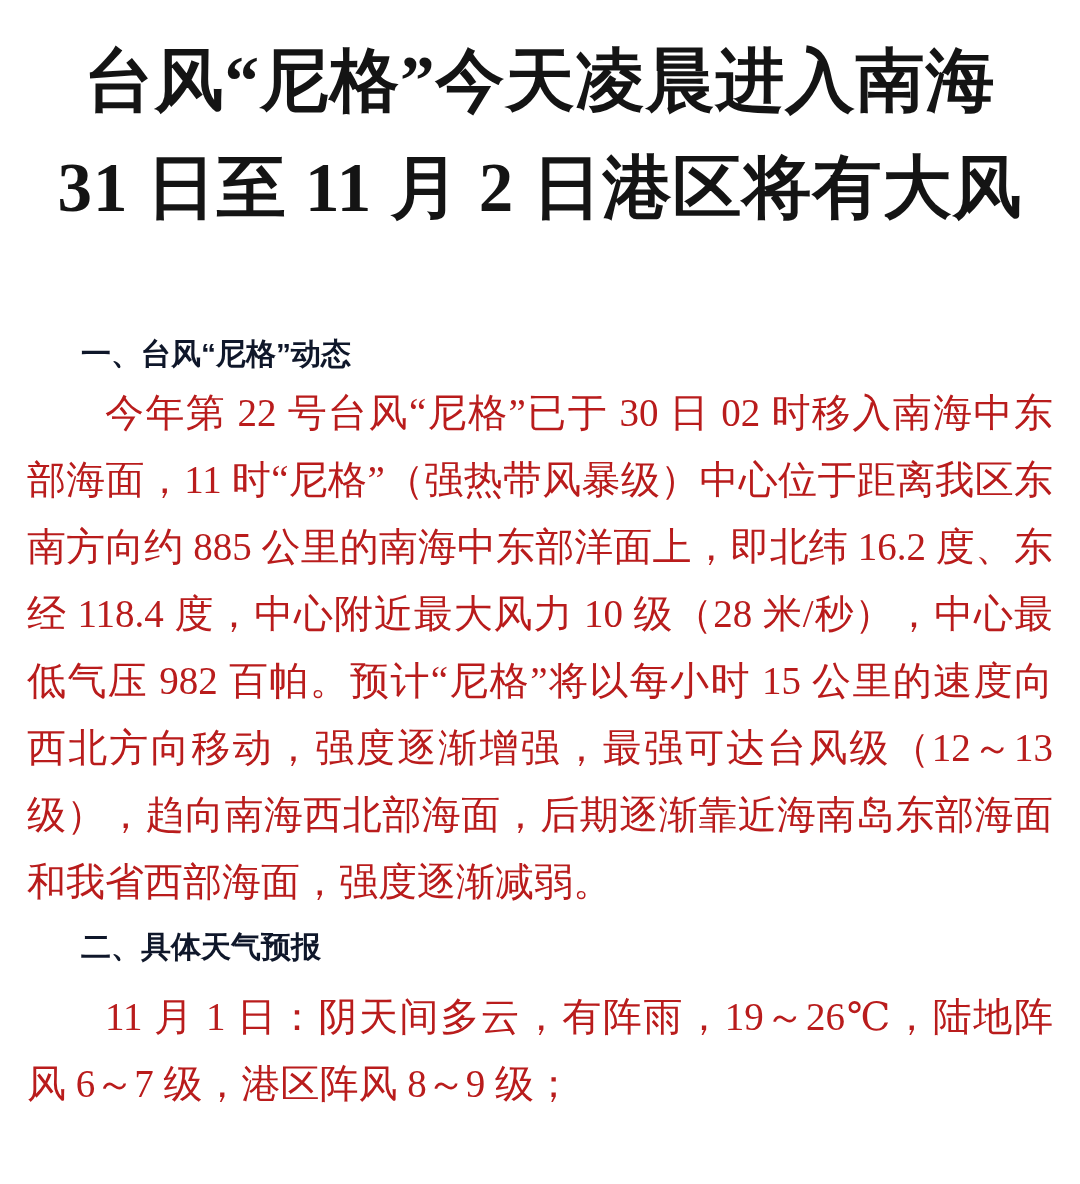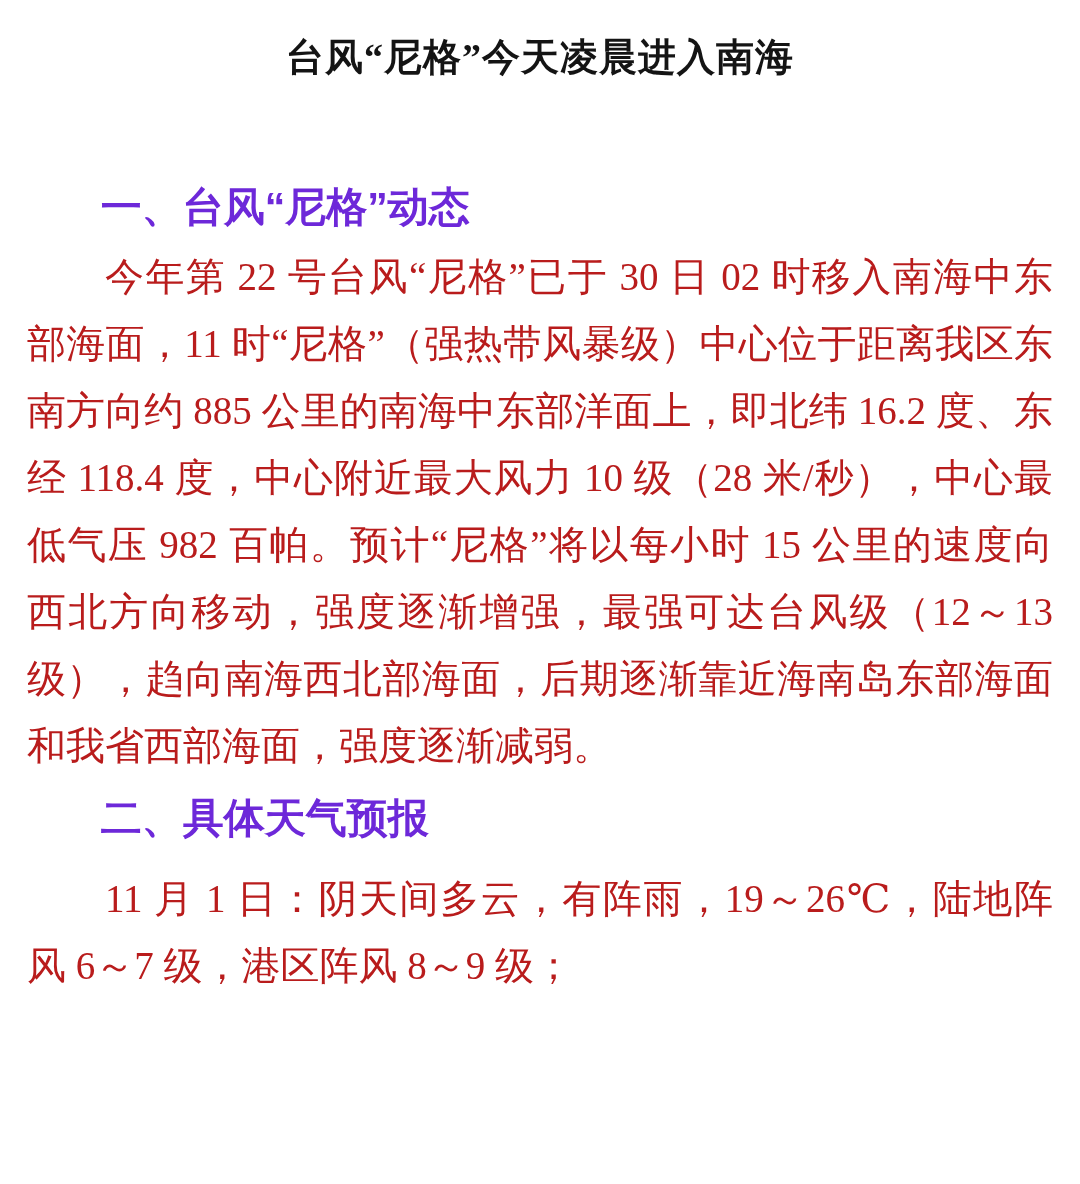--- a/index.html
+++ b/index.html
@@ -13,38 +13,38 @@
     overflow: hidden;
     color: #141414;
     font-family: "Liberation Serif", "DejaVu Serif", serif;
   }
   .doc {
     padding: 16px 27px 0 27px;
   }
   .doc-title {
     text-align: center;
     font-weight: bold;
-    font-size: 38px;
+    font-size: 69px;
     line-height: 1.55;
     margin: 12px 0 0 0;
     letter-spacing: 1px;
     font-family: "Liberation Serif", "DejaVu Serif", serif;
   }
   .doc-title .t-line {
     display: block;
     white-space: nowrap;
   }
   .section-heading {
     font-family: "Liberation Sans", "DejaVu Sans", sans-serif;
     font-weight: bold;
-    font-size: 41px;
+    font-size: 30px;
     line-height: 1.7;
     margin: 0;
     text-indent: 1.8em;
-    color: #6d28d9;
+    color: #0f172a;
   }
   .section-heading.first {
     margin-top: 86px;
   }
   .section-heading.second {
     margin-top: 8px;
     font-family: Liberation Mono, monospace;
   }
   .body-para {
     font-size: 39px;
@@ -58,20 +58,21 @@
     margin-top: 8px;
   }
 </style>
 </head>
 <body>
 
 <div class="doc">
 
   <h1 class="doc-title">
     <span class="t-line">台风“尼格”今天凌晨进入南海</span>
+    <span class="t-line">31 日至 11 月 2 日港区将有大风</span>
   </h1>
 
   <h2 class="section-heading first">一、台风“尼格”动态</h2>
 
   <p class="body-para">今年第 22 号台风“尼格”已于 30 日 02 时移入南海中东部海面，11 时“尼格”（强热带风暴级）中心位于距离我区东南方向约 885 公里的南海中东部洋面上，即北纬 16.2 度、东经 118.4 度，中心附近最大风力 10 级（28 米/秒），中心最低气压 982 百帕。预计“尼格”将以每小时 15 公里的速度向西北方向移动，强度逐渐增强，最强可达台风级（12～13 级），趋向南海西北部海面，后期逐渐靠近海南岛东部海面和我省西部海面，强度逐渐减弱。</p>
 
   <h2 class="section-heading second">二、具体天气预报</h2>
 
 
   <p class="body-para spaced">11 月 1 日：阴天间多云，有阵雨，19～26℃，陆地阵风 6～7 级，港区阵风 8～9 级；</p>

